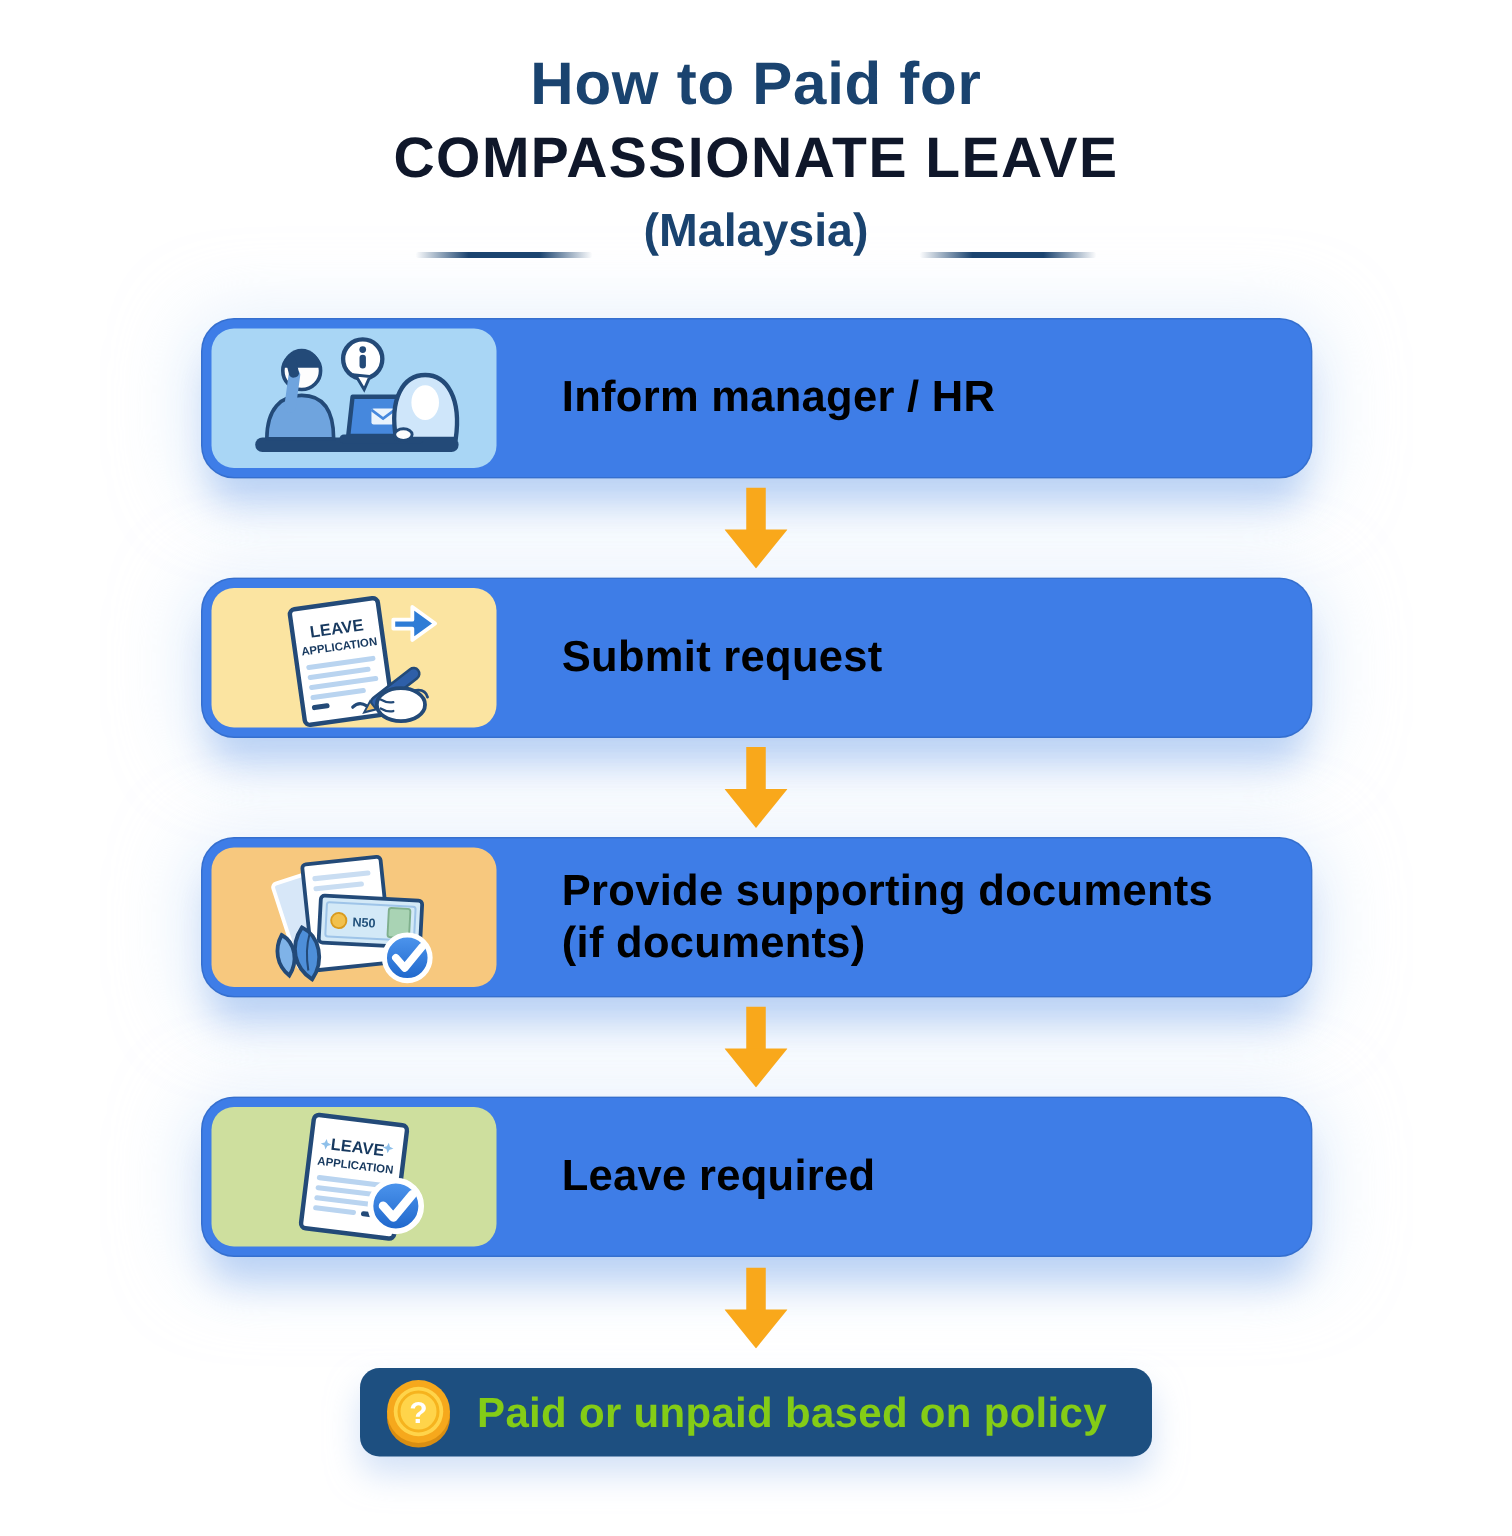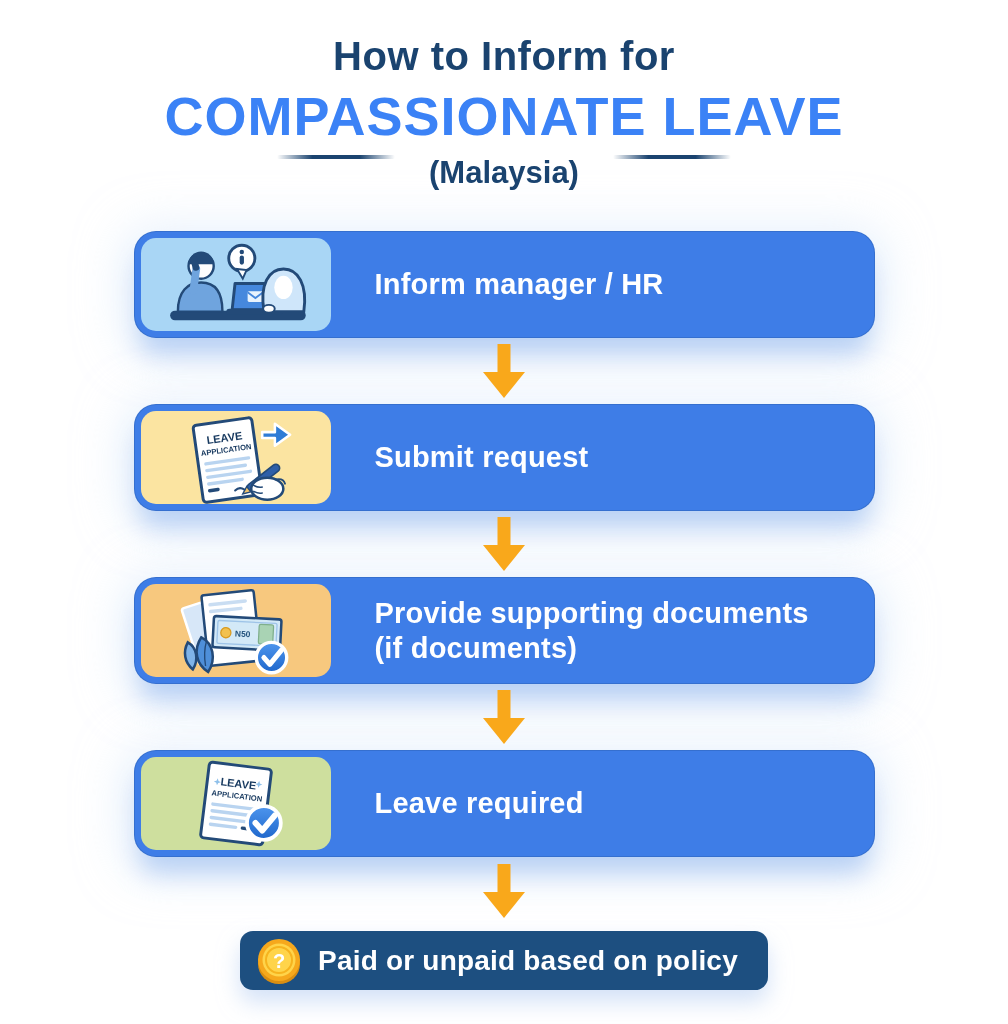--- a/index.html
+++ b/index.html
@@ -16,29 +16,29 @@
     margin-top: 34px;
     text-align: center;
     font-size: 40px;
     font-weight: 800;
     color: #1A436F;
     letter-spacing: 0.5px;
   }
   .title-line2 {
     margin-top: 6px;
     text-align: center;
-    font-size: 54px;
-    font-weight: 800;
-    color: #3b82f6;
+    font-size: 38px;
+    font-weight: 800;
+    color: #0f172a;
     letter-spacing: 1px;
   }
   .title-line3-row {
     margin-top: 8px;
     display: flex;
-    align-items: flex-start;
+    align-items: flex-end;
     justify-content: center;
     gap: 34px;
   }
   .title-dash {
     width: 118px; height: 4px; border-radius: 2px;
     background: linear-gradient(90deg, rgba(26,67,111,0) 0%, #1A436F 30%, #1A436F 70%, rgba(26,67,111,0) 100%);
   }
   .title-line3 {
     font-size: 31px;
     font-weight: 800;
@@ -59,21 +59,21 @@
   }
   .icon-panel {
     flex: 0 0 auto;
     width: 190px; height: 93px;
     margin-left: 6px;
     border-radius: 15px;
     display: flex; align-items: center; justify-content: center;
     overflow: hidden;
   }
   .step-label {
-    color: #ffffff;
+    color: #000000;
     font-size: 29px;
     font-weight: 800;
     line-height: 35px;
     padding-left: 44px;
     letter-spacing: 0.2px;
   }
   .step-label span { display: block; }
 
   .arrow-wrap {
     height: 66px;
@@ -85,33 +85,33 @@
   .footer-badge {
     height: 59px;
     display: flex; align-items: center;
     gap: 15px;
     background: #1D4F80;
     border-radius: 13px;
     padding: 0 30px 0 15px;
     box-shadow: 0 12px 22px rgba(176,203,240,0.55);
   }
   .footer-label {
-    color: #ffffff;
+    color: #84cc16;
     font-size: 28px;
     font-weight: 800;
     letter-spacing: 0.2px;
   }
   svg { display: block; }
 </style>
 </head>
 <body>
 
 <div class="page">
 
-  <div class="title-line1">How to Inform for</div>
+  <div class="title-line1">How to Paid for</div>
   <div class="title-line2">COMPASSIONATE LEAVE</div>
   <div class="title-line3-row">
     <div class="title-dash"></div>
     <div class="title-line3">(Malaysia)</div>
     <div class="title-dash"></div>
   </div>
 
   <div class="flow">
 
     <div class="step-card">

